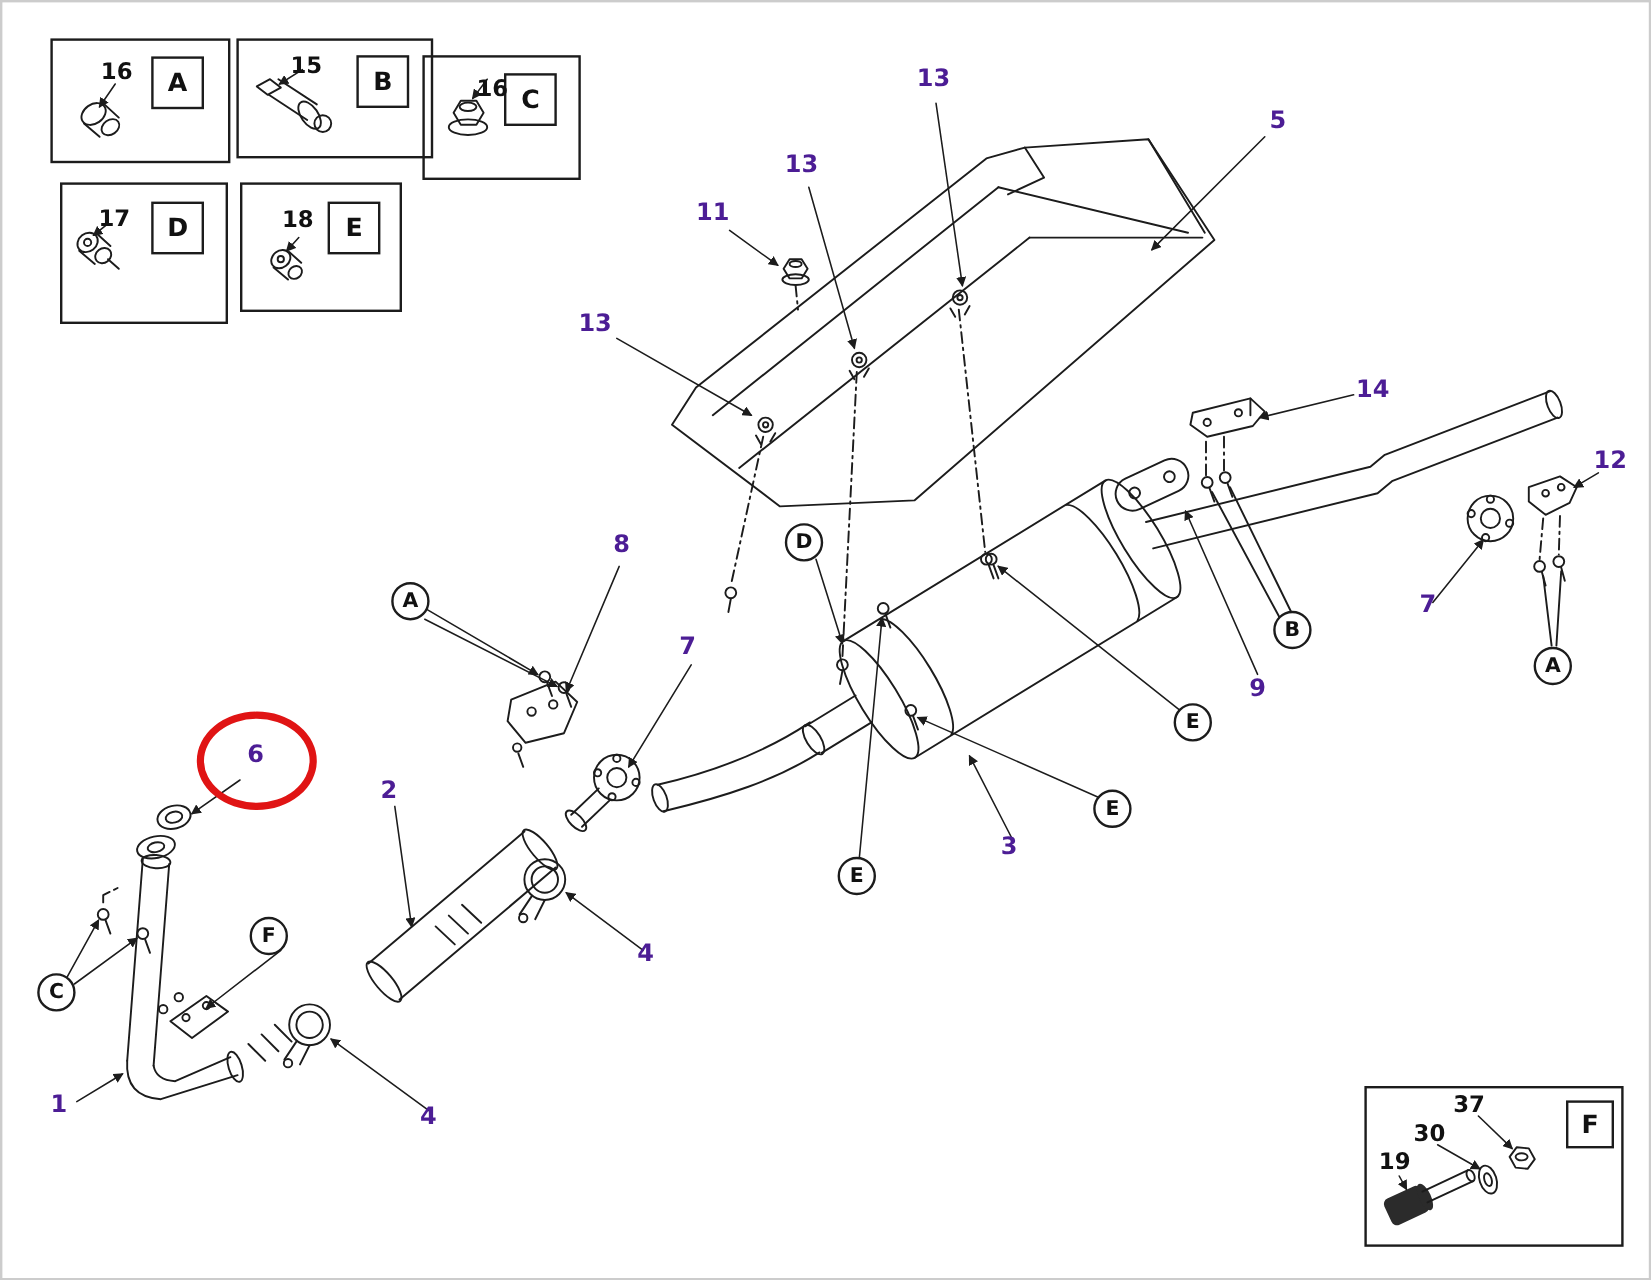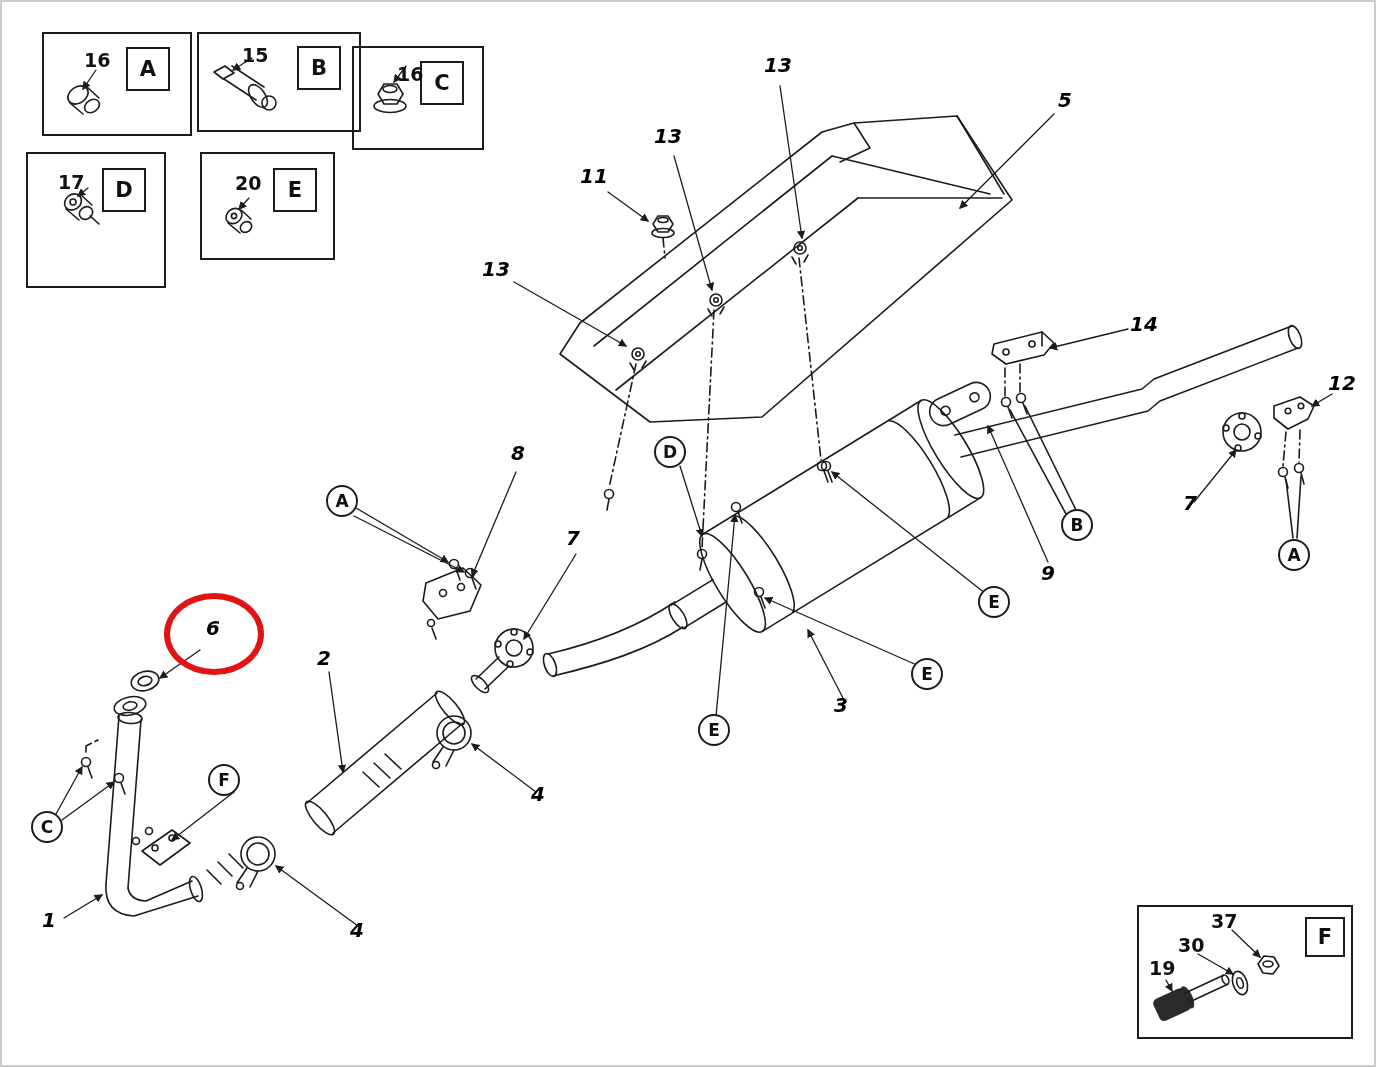--- a/index.html
+++ b/index.html
@@ -3,21 +3,21 @@
 <meta charset="utf-8">
 <style>
   * { margin:0; padding:0; box-sizing:border-box; }
   html,body { background:#ffffff; font-family:"DejaVu Sans", "Liberation Sans", sans-serif; }
   .canvas { position:relative; width:1376px; height:1067px; background:#ffffff; overflow:hidden; border:2px solid #cccccc; }
   svg.art { position:absolute; left:0; top:0; z-index:1; }
   .lbox { position:absolute; border:2px solid #1c1c1c; background:transparent; z-index:2; }
   .pnum { position:absolute; font-size:19px; font-weight:bold; color:#111; z-index:3; }
   .lsq  { position:absolute; width:44px; height:44px; border:2px solid #1c1c1c; display:flex; align-items:center; justify-content:center; font-size:21px; font-weight:bold; color:#111; background:#fff; }
   .lsq.small { width:40px; height:40px; }
-  .plabel { position:absolute; font-size:20px; font-weight:bold; color:#000000; z-index:5; line-height:1;font-style:italic; }
+  .plabel { position:absolute; font-size:20px; font-weight:bold; color:#4c1d95; z-index:5; line-height:1; }
   .callout { position:absolute; width:32px; height:32px; border:2px solid #1c1c1c; border-radius:50%; display:flex; align-items:center; justify-content:center; font-size:17px; font-weight:bold; color:#111; background:#ffffff; z-index:3; }
   .red-ellipse { position:absolute; left:162px; top:591px; width:100px; height:82px; border:6px solid #e01414; border-radius:50%; background:transparent; z-index:4; }
 </style>
 </head>
 <body>
 
 <div class="canvas">
 
   <svg class="art" width="1376" height="1067" viewBox="0 0 1376 1067">
     <defs>
@@ -331,26 +331,26 @@
     <span class="lsq" style="right:20px;top:13px">A</span>
   </div>
   <div class="lbox" style="left:195px;top:30px;width:164px;height:100px">
     <span class="pnum" style="left:43px;top:10px">15</span>
     <span class="lsq" style="right:18px;top:12px">B</span>
   </div>
   <div class="lbox" style="left:350px;top:44px;width:132px;height:104px">
     <span class="pnum" style="left:43px;top:15px">16</span>
     <span class="lsq" style="right:18px;top:13px">C</span>
   </div>
-  <div class="lbox" style="left:24px;top:150px;width:140px;height:136px">
+  <div class="lbox" style="left:48px;top:150px;width:140px;height:118px">
     <span class="pnum" style="left:30px;top:17px">17</span>
     <span class="lsq" style="right:18px;top:14px">D</span>
   </div>
   <div class="lbox" style="left:198px;top:150px;width:135px;height:108px">
-    <span class="pnum" style="left:33px;top:18px">20</span>
+    <span class="pnum" style="left:33px;top:18px">18</span>
     <span class="lsq" style="right:16px;top:14px">E</span>
   </div>
 
   <div class="lbox" style="left:1135px;top:903px;width:216px;height:134px">
     <span class="pnum" style="left:10px;top:50px">19</span>
     <span class="pnum" style="left:39px;top:27px">30</span>
     <span class="pnum" style="left:72px;top:3px">37</span>
     <span class="lsq small" style="right:6px;top:10px">F</span>
   </div>
 

